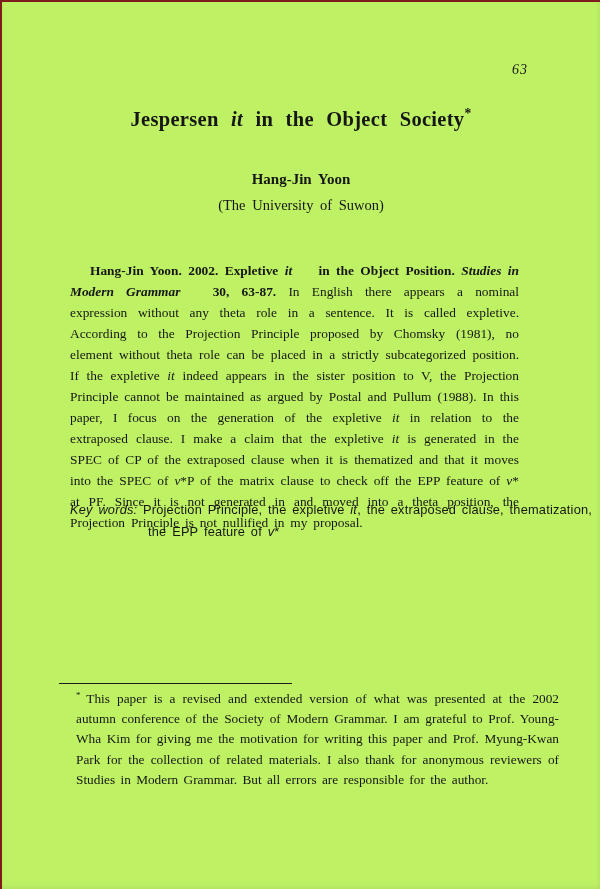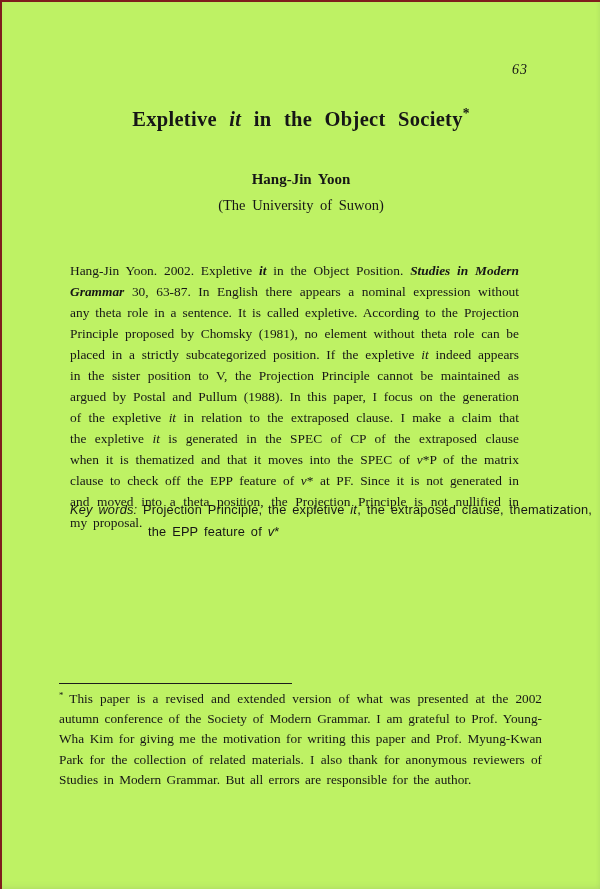--- a/index.html
+++ b/index.html
@@ -102,40 +102,40 @@
     height: 0;
     border-top: 1.6px solid #1c1c1c;
   }
   .footnote {
     left: 57px;
     width: 483px;
     font-size: 13.3px;
     text-align: justify;
     word-spacing: 2px;
   }
-  .footnote-star { top: 687px; line-height: 20.2px; }
+  .footnote-star { top: 687px; line-height: 20.2px; margin-left: 17px; }
   .footnote-one  { top: 794px; line-height: 20.5px; }
 
   .italic { font-style: italic; }
-  .bold { font-weight: 400; }
+  .bold { font-weight: 700; margin-left: 20px; }
   .bolditalic { font-weight: 700; font-style: italic; }
   .sup {
     vertical-align: super;
     font-size: 0.66em;
     line-height: 0;
   }
 </style>
 </head>
 <body>
 
 <div class="scan-page">
 
   <div class="abs page-number">63</div>
 
-  <h1 class="abs paper-title" style="margin:0;"><span>Expletive </span><span class="italic">it</span><span> in the Object Society</span><span class="sup">*</span></h1>
+  <h1 class="abs paper-title" style="margin:0;"><span>Jespersen </span><span class="italic">it</span><span> in the Object Society</span><span class="sup">*</span></h1>
 
   <div class="abs author-name">Hang-Jin Yoon</div>
 
   <div class="abs author-affiliation">(The University of Suwon)</div>
 
   <div class="abs abstract-block"><span class="bold">Hang-Jin Yoon. 2002. Expletive </span><span class="bolditalic">it</span><span class="bold"> in the Object Position. </span><span class="bolditalic">Studies in Modern Grammar</span><span class="bold"> 30, 63-87. </span><span>In English there appears a nominal expression without any theta role in a sentence. It is called expletive. According to the Projection Principle proposed by Chomsky (1981), no element without theta role can be placed in a strictly subcategorized position. If the expletive </span><span class="italic">it</span><span> indeed appears in the sister position to V, the Projection Principle cannot be maintained as argued by Postal and Pullum (1988). In this paper, I focus on the generation of the expletive </span><span class="italic">it</span><span> in relation to the extraposed clause. I make a claim that the expletive </span><span class="italic">it</span><span> is generated in the SPEC of CP of the extraposed clause when it is thematized and that it moves into the SPEC of </span><span class="italic">v</span><span>*P of the matrix clause to check off the EPP feature of </span><span class="italic">v</span><span>* at PF. Since it is not generated in and moved into a theta position, the Projection Principle is not nullified in my proposal.</span></div>
 
   <div class="abs keywords-block"><span class="italic">Key words:</span><span> Projection Principle, the expletive </span><span class="italic">it</span><span>, the extraposed clause, thematization, the EPP feature of </span><span class="italic">v</span><span>*</span></div>
 
 

